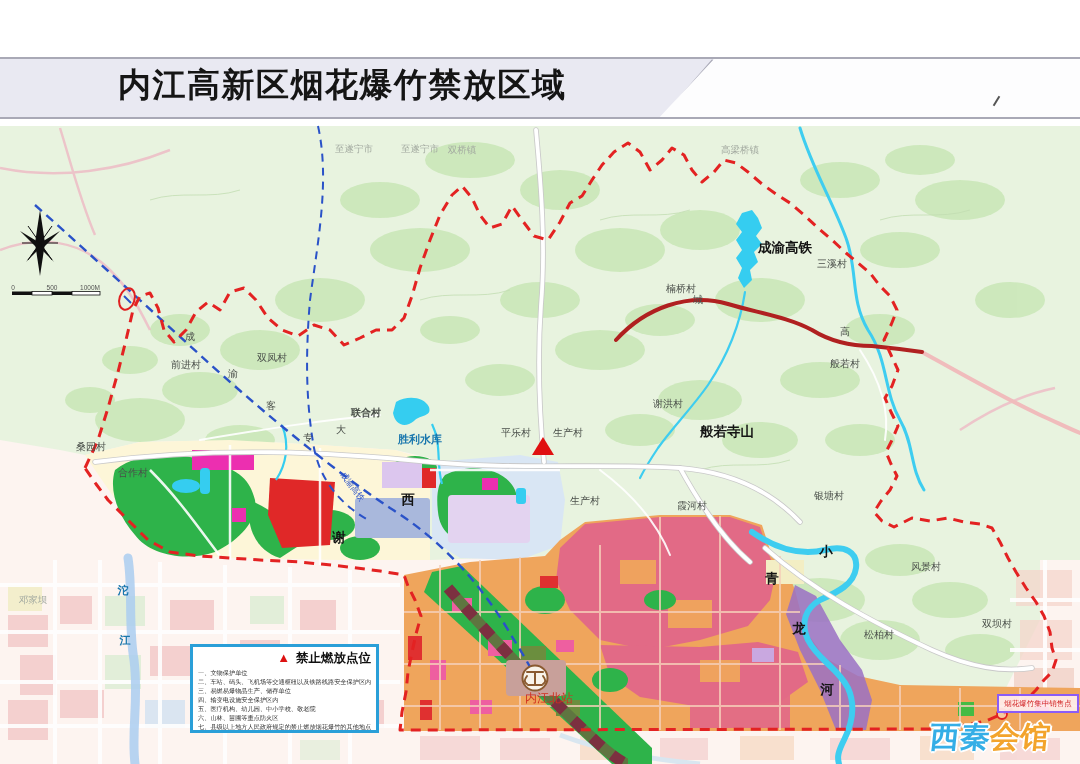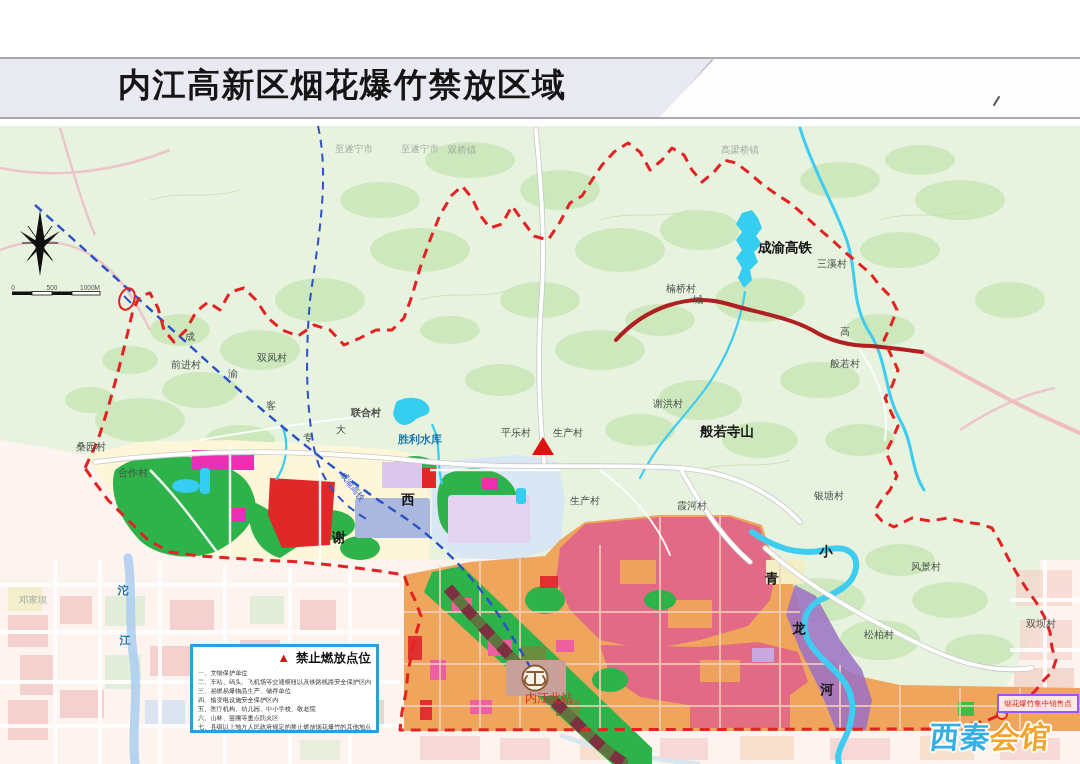--- a/index.html
+++ b/index.html
@@ -349,21 +349,21 @@
     <div class="mlbl vil" style="left: 845px; top: 332px;">高</div>
     <div class="mlbl vil" style="left: 845px; top: 364px;">般若村</div>
     <div class="mlbl vil" style="left: 668px; top: 404px;">谢洪村</div>
     <div class="mlbl vil" style="left: 516px; top: 433px;">平乐村</div>
     <div class="mlbl vil" style="left: 568px; top: 433px;">生产村</div>
     <div class="mlbl vil" style="left: 585px; top: 501px;">生产村</div>
     <div class="mlbl vil" style="left: 692px; top: 506px;">霞河村</div>
     <div class="mlbl vil" style="left: 813px; top: 496px; margin-left: 16px;">银塘村</div>
     <div class="mlbl vil" style="left: 926px; top: 551px; margin-top: 16px;">风景村</div>
     <div class="mlbl vil" style="left: 879px; top: 635px;">松柏村</div>
-    <div class="mlbl vil" style="left: 997px; top: 624px; margin-left: 44px;">双坝村</div>
+    <div class="mlbl vil" style="left: 997px; top: 624px;">双坝村</div>
     <div class="mlbl vil" style="left: 341px; top: 430px;">大</div>
     <div class="mlbl vil" style="left: 190px; top: 337px;">成</div>
     <div class="mlbl vil" style="left: 233px; top: 374px;">渝</div>
     <div class="mlbl vil" style="left: 271px; top: 406px;">客</div>
     <div class="mlbl vil" style="left: 308px; top: 438px;">专</div>
     <div class="mlbl big" style="left: 785px; top: 248px;">成渝高铁</div>
     <div class="mlbl big" style="left: 727px; top: 432px;">般若寺山</div>
     <div class="mlbl big" style="left: 826px; top: 552px;">小</div>
     <div class="mlbl big" style="left: 772px; top: 579px;">青</div>
     <div class="mlbl big" style="left: 799px; top: 629px;">龙</div>

